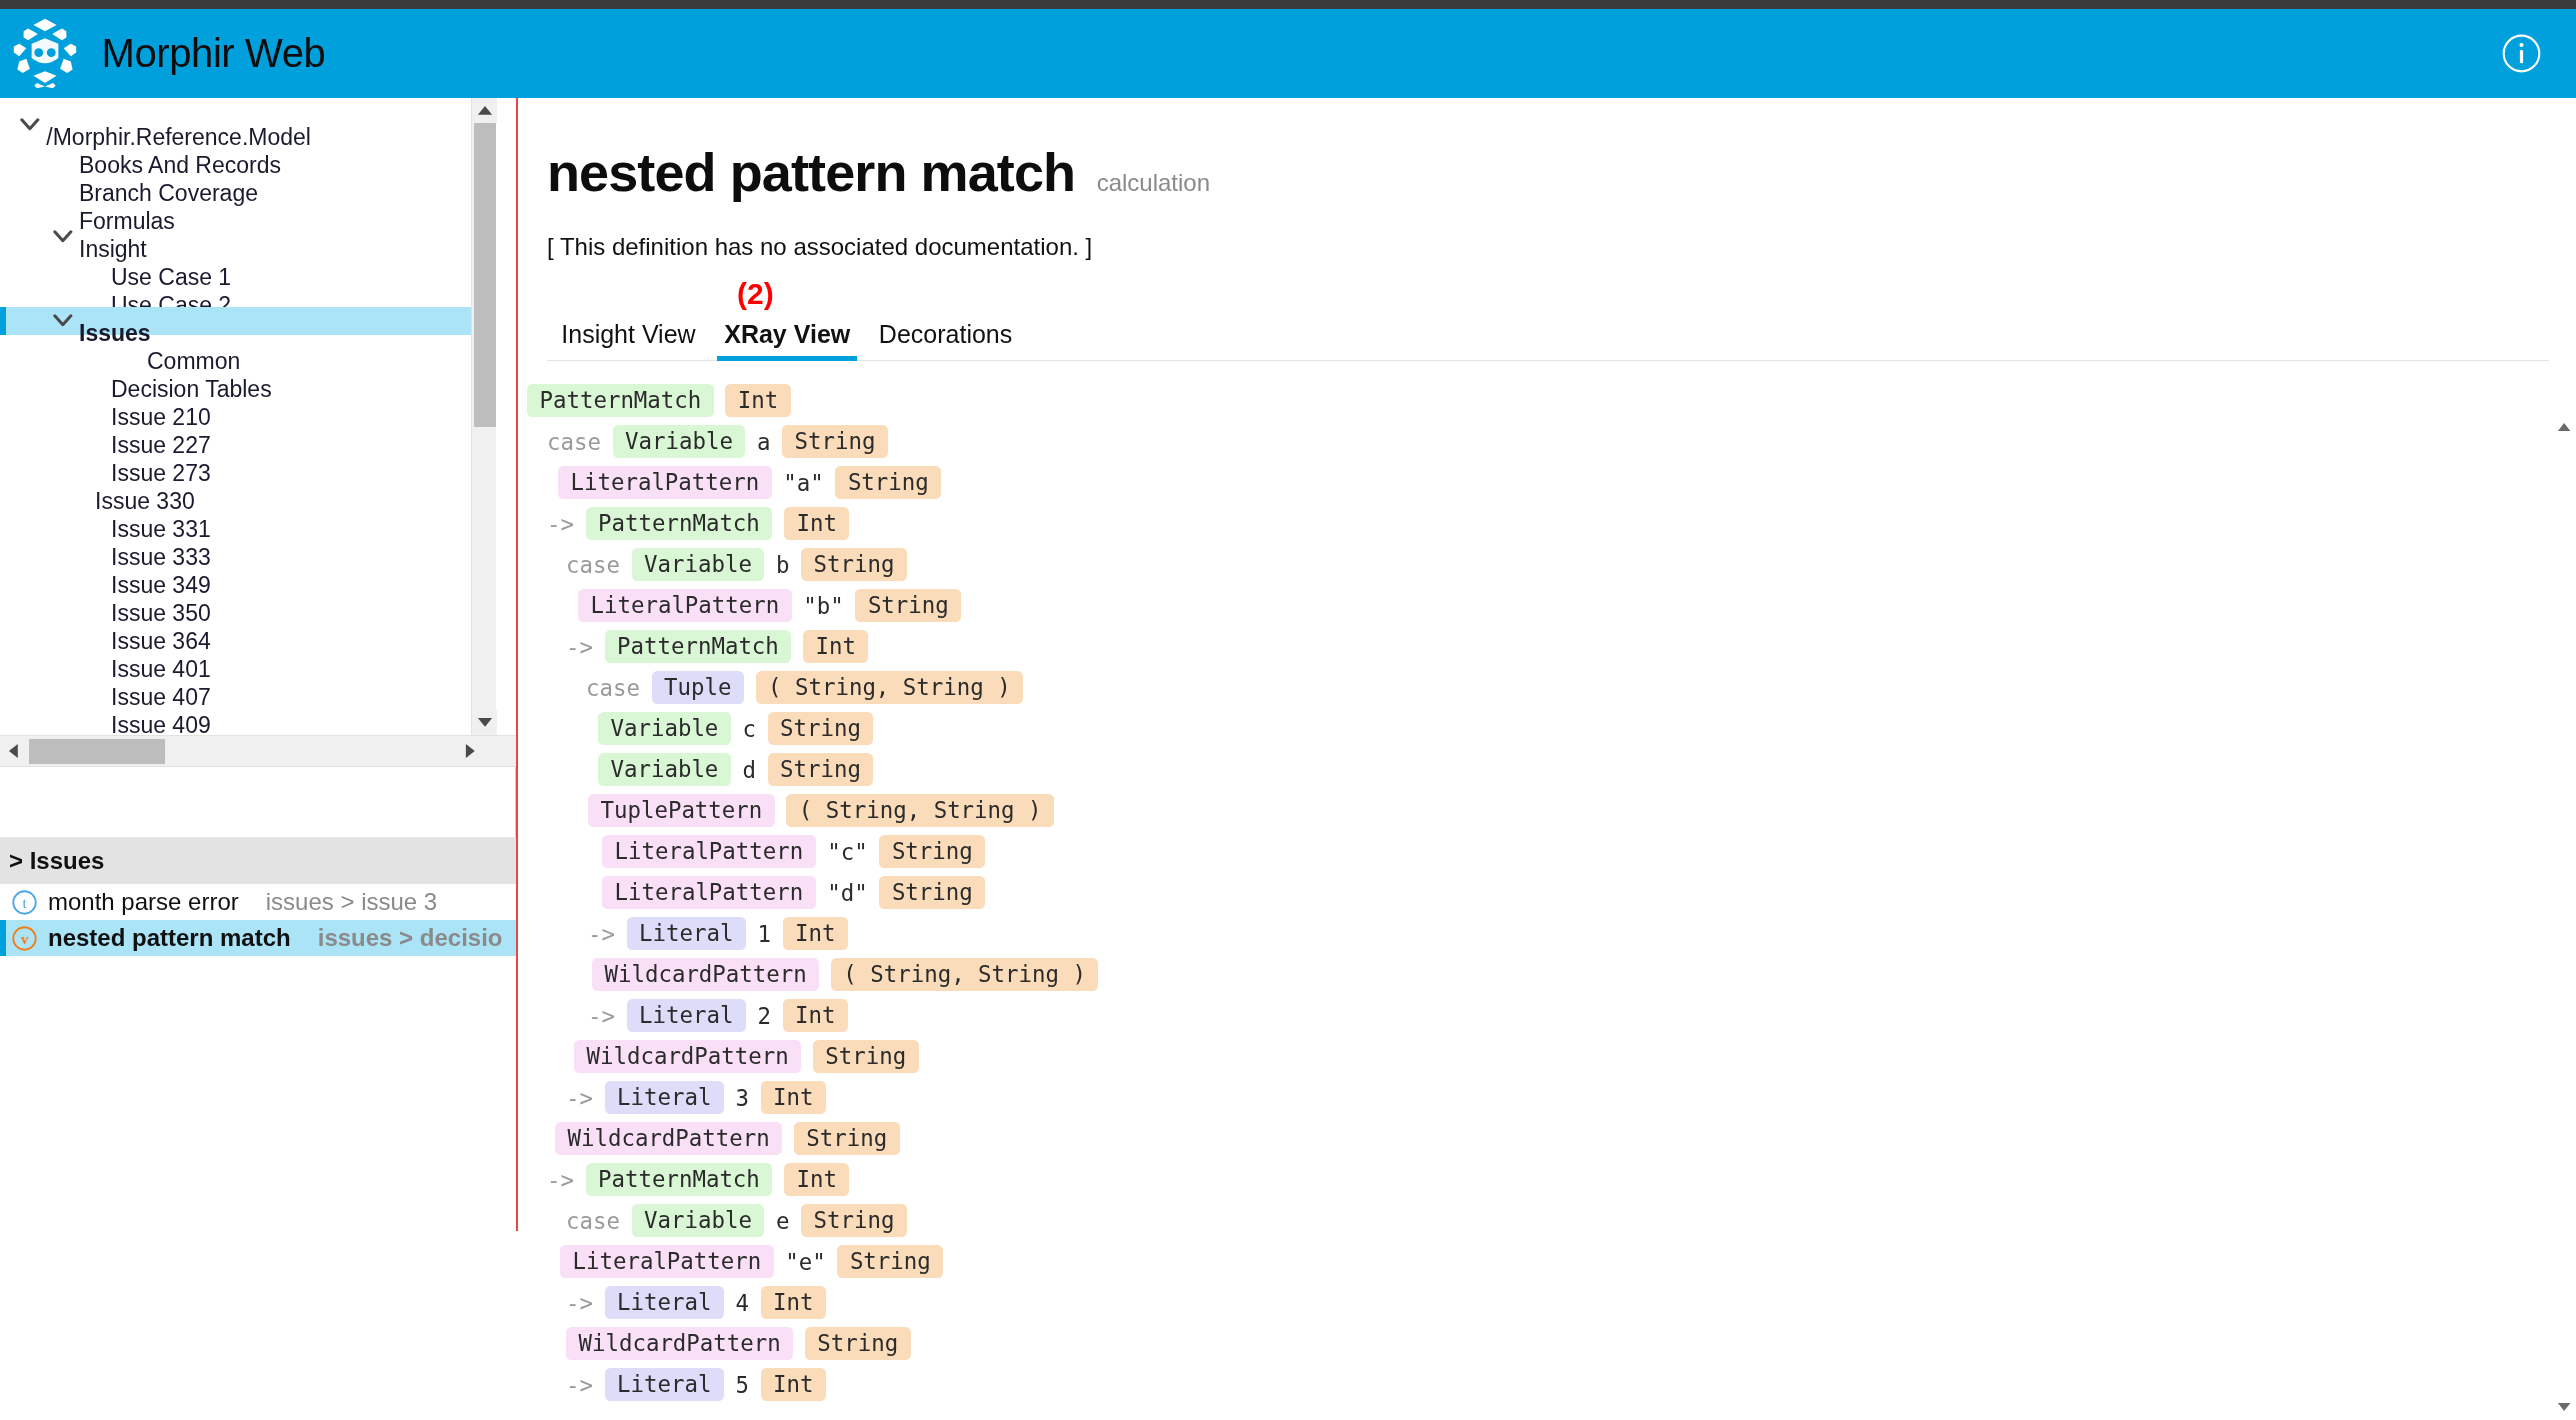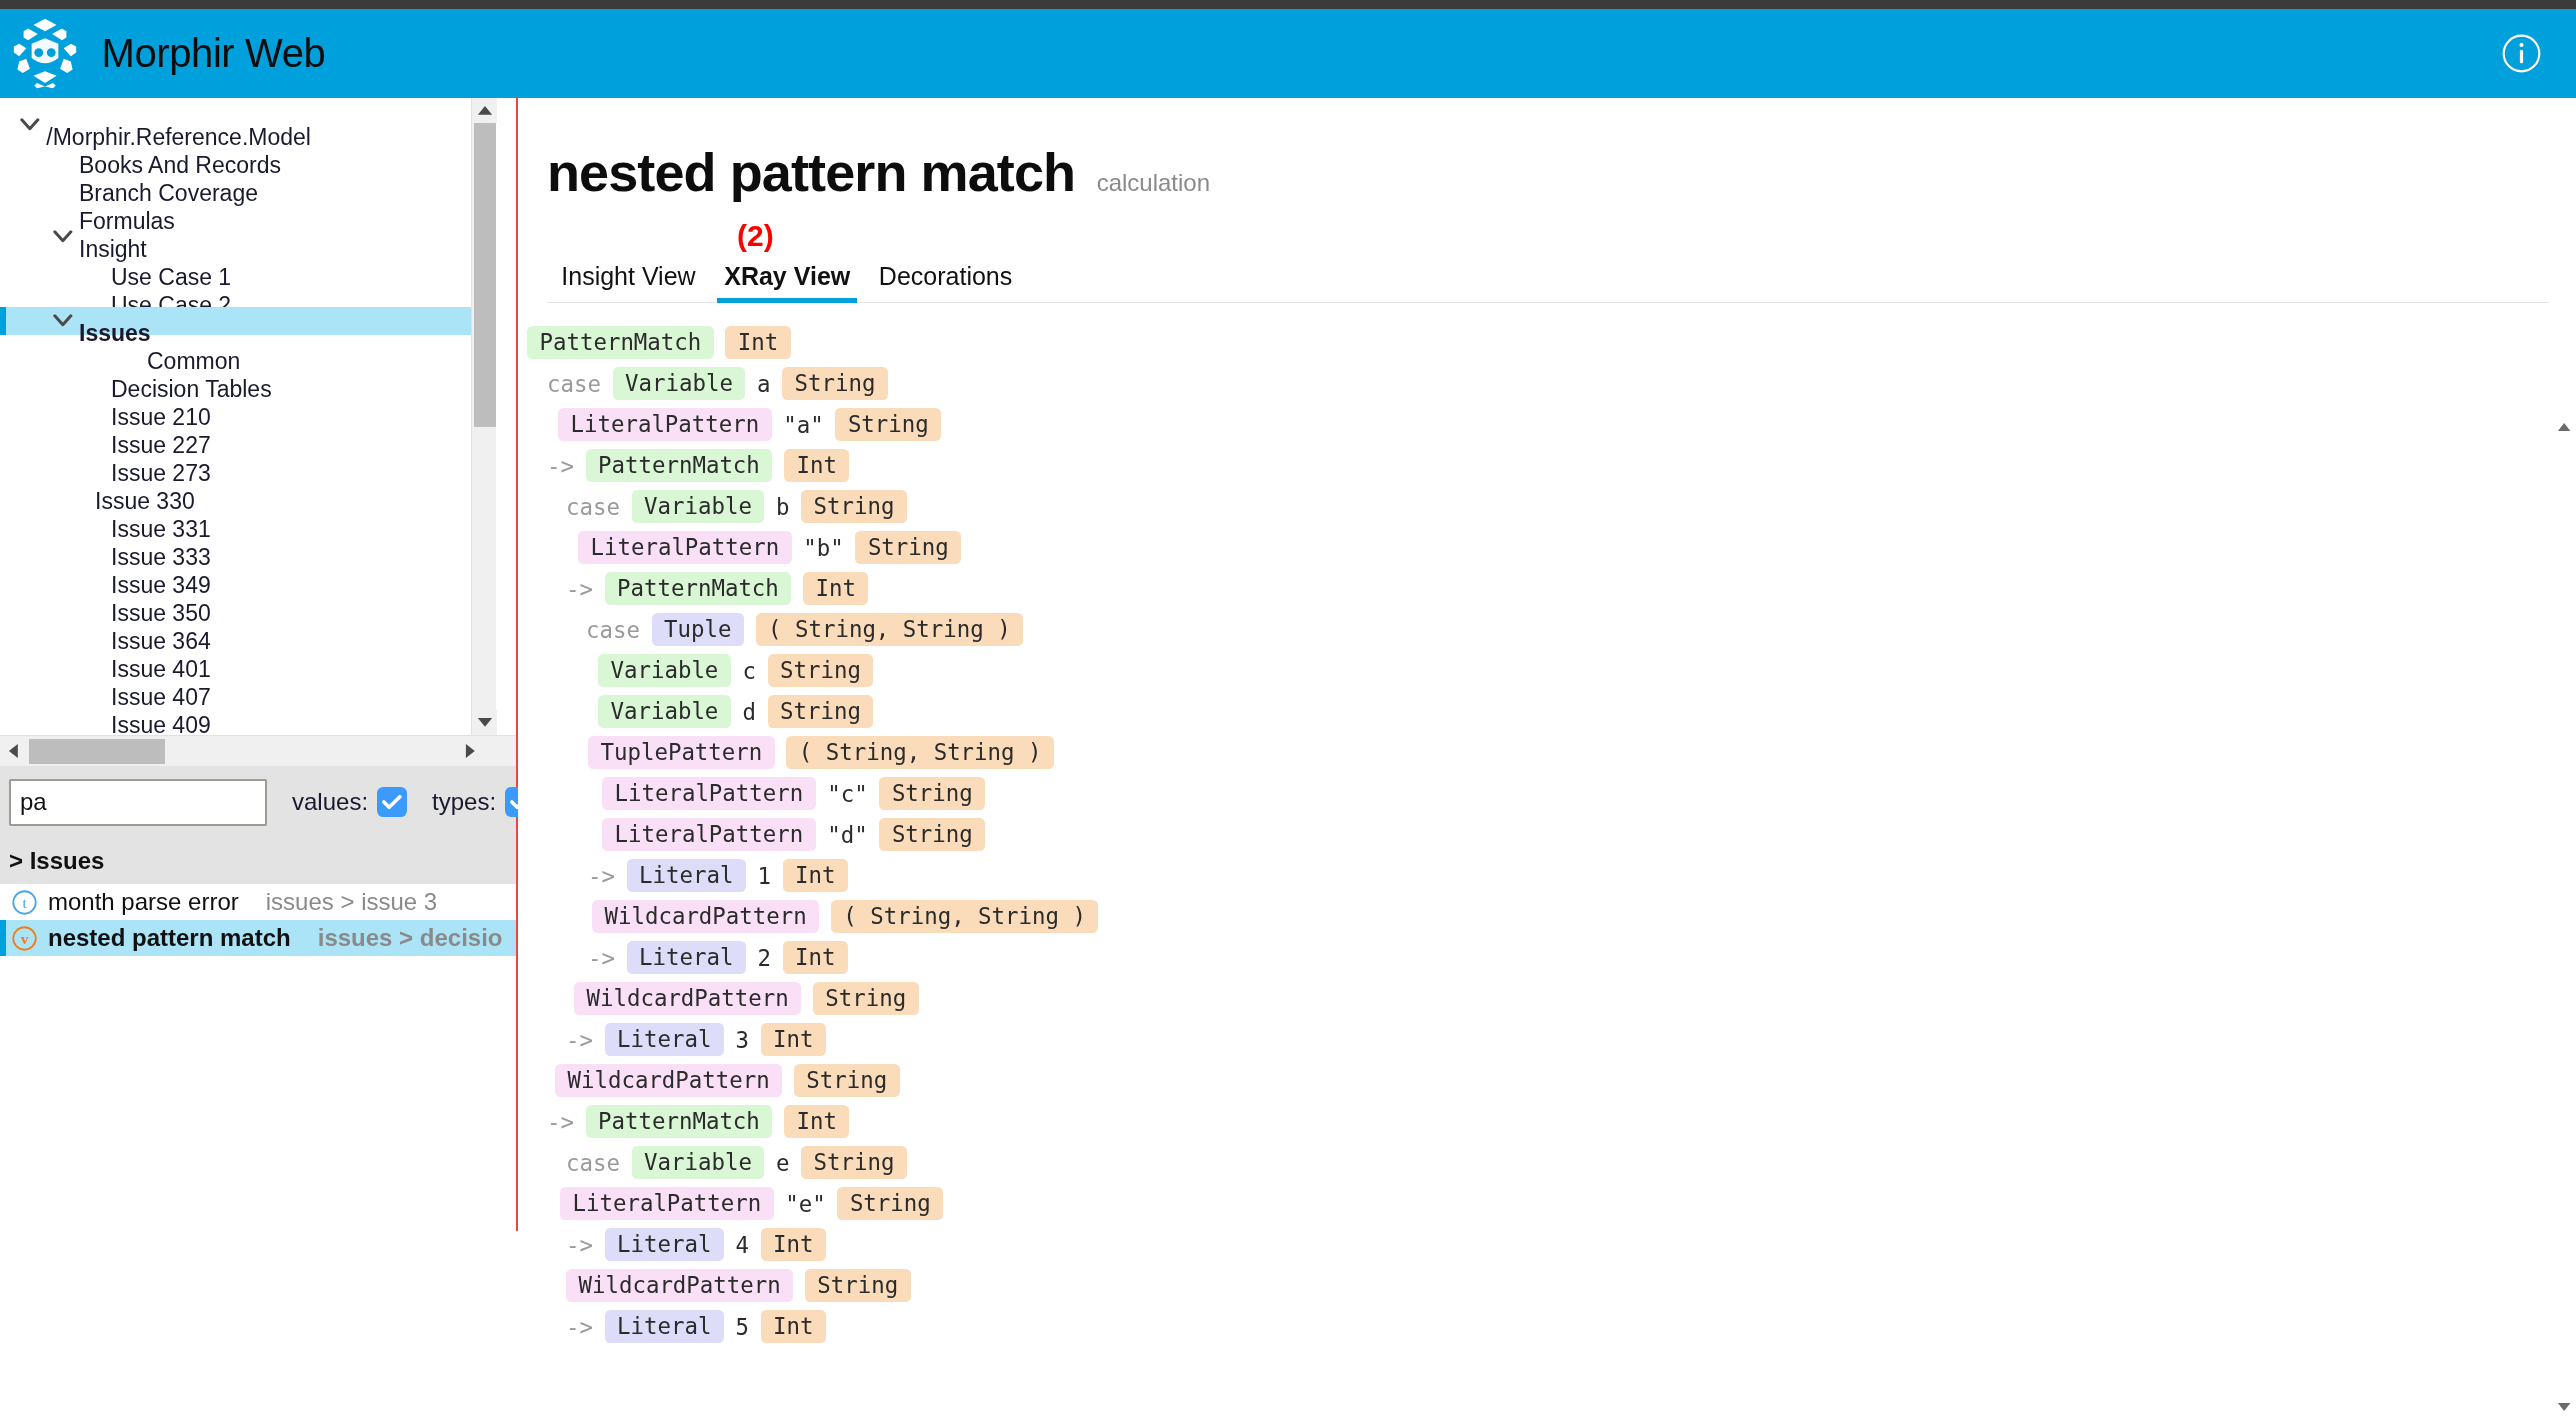--- a/index.html
+++ b/index.html
@@ -331,40 +331,20 @@
           </svg>
       </div>
       <div class="h-thumb"></div>
       <div class="hb-r">
         <svg width="10.7" height="16" viewBox="0 0 12 18">
             <polygon points="11,9 1,1 1,17" fill="#4a4a4a"></polygon>
           </svg>
       </div>
     </div>
 
-    <div class="search-bar">
-      <input class="search-input" type="text" value="pa" style="">
-      <div class="chk-group">
-        <span class="chk-label">values:</span>
-        <span class="checkbox">
-          <svg width="19.7" height="16" viewBox="0 0 22 18">
-              <polyline points="2,9 8,15 20,3" fill="none" stroke="#ffffff" stroke-width="4" stroke-linecap="round" stroke-linejoin="round"></polyline>
-            </svg>
-        </span>
-      </div>
-      <div class="chk-spacer"></div>
-      <div class="chk-group">
-        <span class="chk-label">types:</span>
-        <span class="checkbox">
-          <svg width="19.7" height="16" viewBox="0 0 22 18">
-              <polyline points="2,9 8,15 20,3" fill="none" stroke="#ffffff" stroke-width="4" stroke-linecap="round" stroke-linejoin="round"></polyline>
-            </svg>
-        </span>
-      </div>
-    </div>
 
     <div class="scope-row">
       <span class="scope-text">&gt; Issues</span>
     </div>
 
     <div class="results" id="results-container">
         <div class="result-row">
           <span class="res-icon">
             <svg width="27" height="27" viewBox="0 0 30 30" style="font-size:27px">
               <circle cx="15" cy="15" r="12.5" fill="none" stroke="#4da6e8" stroke-width="2"></circle>
@@ -387,20 +367,21 @@
       </div>
 
   </div>
 
   <div class="main">
     <div class="main-header">
       <div class="title-row">
         <div class="page-title">nested pattern match</div>
         <div class="page-kind">calculation</div>
       </div>
+      <div class="doc-note">[ This definition has no associated documentation. ]</div>
       <div class="annot-2">(2)</div>
       <div class="tabs" id="tabs-container">
           <div class="tab">Insight View</div>
           <div class="tab active">XRay View</div>
           <div class="tab">Decorations</div>
         </div>
     </div>
 
     <div class="main-v-scroll">
       <div class="mb-up">

